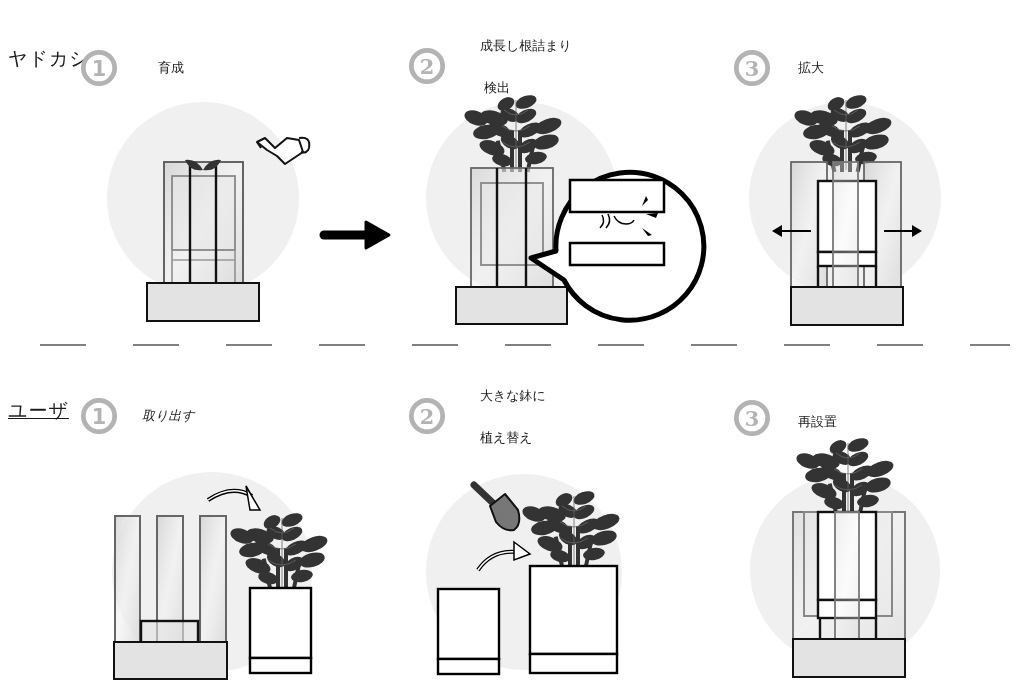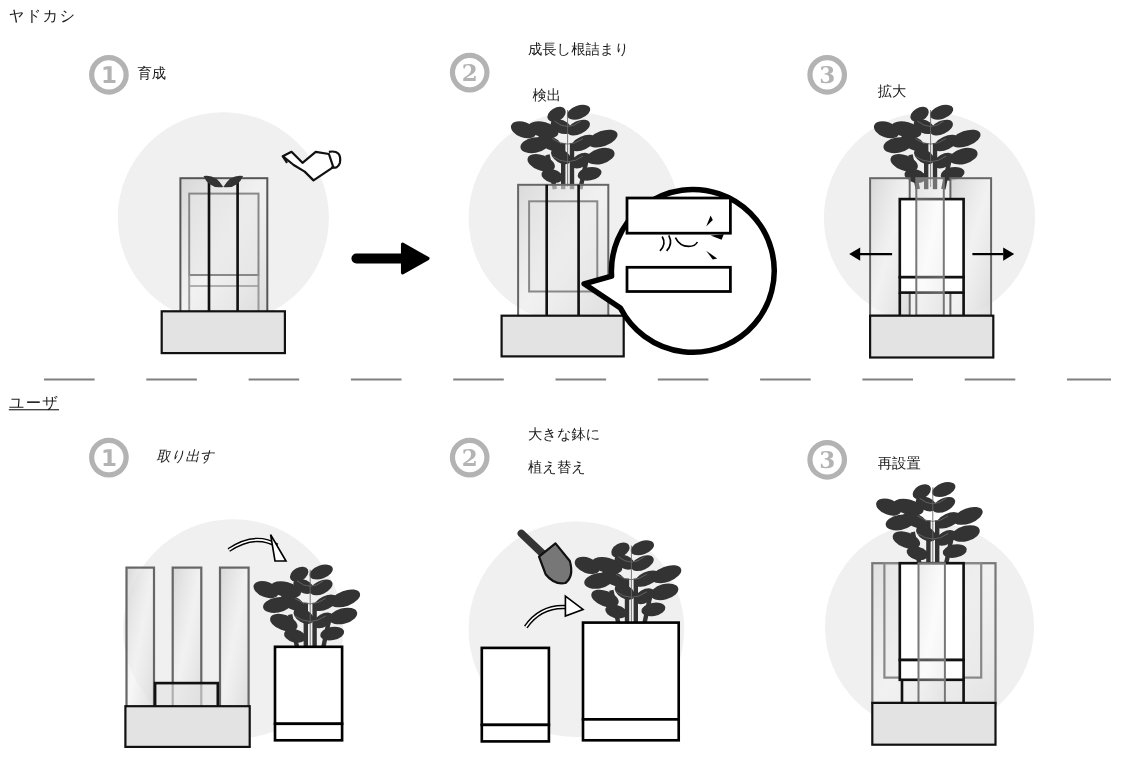--- a/index.html
+++ b/index.html
@@ -1,68 +1,68 @@
 <!DOCTYPE html>
 <html><head>
 <meta charset="utf-8">
 <style>
   html, body { margin: 0; padding: 0; background: #ffffff; }
   body { width: 1024px; height: 691px; position: relative; overflow: hidden;
          font-family: "DejaVu Sans", sans-serif; color: #1a1a1a; }
-  .section-label { position: absolute; font-size: 14px; letter-spacing: 1px; }
+  .section-label { position: absolute; font-size: 19px; letter-spacing: 1px; margin-top: 40px; }
   .step-num { position: absolute; width: 38px; height: 38px; }
   .step-text { position: absolute; font-size: 13px; line-height: 36px; white-space: nowrap; }
   svg.stage { position: absolute; left: 0; top: 0; }
 </style>
 </head>
 <body>
 
 <div class="section-label" style="left:8px; top:6px;">ヤドカシ</div>
 <div class="section-label" style="left:8px; top:358px;text-decoration:underline;">ユーザ</div>
 
 <div>
   <svg class="step-num" style="left:80px; top:49px;" viewBox="0 0 40 40">
     <circle cx="20" cy="20" r="16.5" fill="none" stroke="#b3b3b3" stroke-width="5"></circle>
     <text x="20" y="28" text-anchor="middle" font-size="22" font-weight="bold" fill="#b3b3b3" font-family="DejaVu Sans, sans-serif">1</text>
   </svg>
-  <div class="step-text" style="left:125px; top:50px;">育成</div>
+  <div class="step-text" style="left:158px; top:50px;">育成</div>
 </div>
 
 <div>
   <svg class="step-num" style="left:408px; top:47px;" viewBox="0 0 40 40">
     <circle cx="20" cy="20" r="16.5" fill="none" stroke="#b3b3b3" stroke-width="5"></circle>
     <text x="20" y="28" text-anchor="middle" font-size="22" font-weight="bold" fill="#b3b3b3" font-family="DejaVu Serif, serif">2</text>
   </svg>
   <div class="step-text" style="left:480px; top:28px;">成長し根詰まり</div>
   <div class="step-text" style="left:484px; top:70px;">検出</div>
 </div>
 
 <div>
   <svg class="step-num" style="left:733px; top:49px;" viewBox="0 0 40 40">
     <circle cx="20" cy="20" r="16.5" fill="none" stroke="#b3b3b3" stroke-width="5"></circle>
     <text x="20" y="28" text-anchor="middle" font-size="22" font-weight="bold" fill="#b3b3b3" font-family="DejaVu Serif, serif">3</text>
   </svg>
-  <div class="step-text" style="left:798px; top:66px;">拡大</div>
+  <div class="step-text" style="left:798px; top:50px;">拡大</div>
 </div>
 
 <div>
   <svg class="step-num" style="left:80px; top:397px;" viewBox="0 0 40 40">
     <circle cx="20" cy="20" r="16.5" fill="none" stroke="#b3b3b3" stroke-width="5"></circle>
     <text x="20" y="28" text-anchor="middle" font-size="22" font-weight="bold" fill="#b3b3b3" font-family="DejaVu Sans, sans-serif">1</text>
   </svg>
   <div class="step-text" style="left:142px; top:398px;font-style:italic;">取り出す</div>
 </div>
 
 <div>
   <svg class="step-num" style="left:408px; top:397px;" viewBox="0 0 40 40">
     <circle cx="20" cy="20" r="16.5" fill="none" stroke="#b3b3b3" stroke-width="5"></circle>
     <text x="20" y="28" text-anchor="middle" font-size="22" font-weight="bold" fill="#b3b3b3" font-family="DejaVu Serif, serif">2</text>
   </svg>
   <div class="step-text" style="left:480px; top:378px;">大きな鉢に</div>
-  <div class="step-text" style="left:480px; top:408px;">植え替え</div>
+  <div class="step-text" style="left:480px; top:420px;">植え替え</div>
 </div>
 
 <div>
   <svg class="step-num" style="left:733px; top:399px;" viewBox="0 0 40 40">
     <circle cx="20" cy="20" r="16.5" fill="none" stroke="#b3b3b3" stroke-width="5"></circle>
     <text x="20" y="28" text-anchor="middle" font-size="22" font-weight="bold" fill="#b3b3b3" font-family="DejaVu Serif, serif">3</text>
   </svg>
   <div class="step-text" style="left:798px; top:404px;">再設置</div>
 </div>
 

